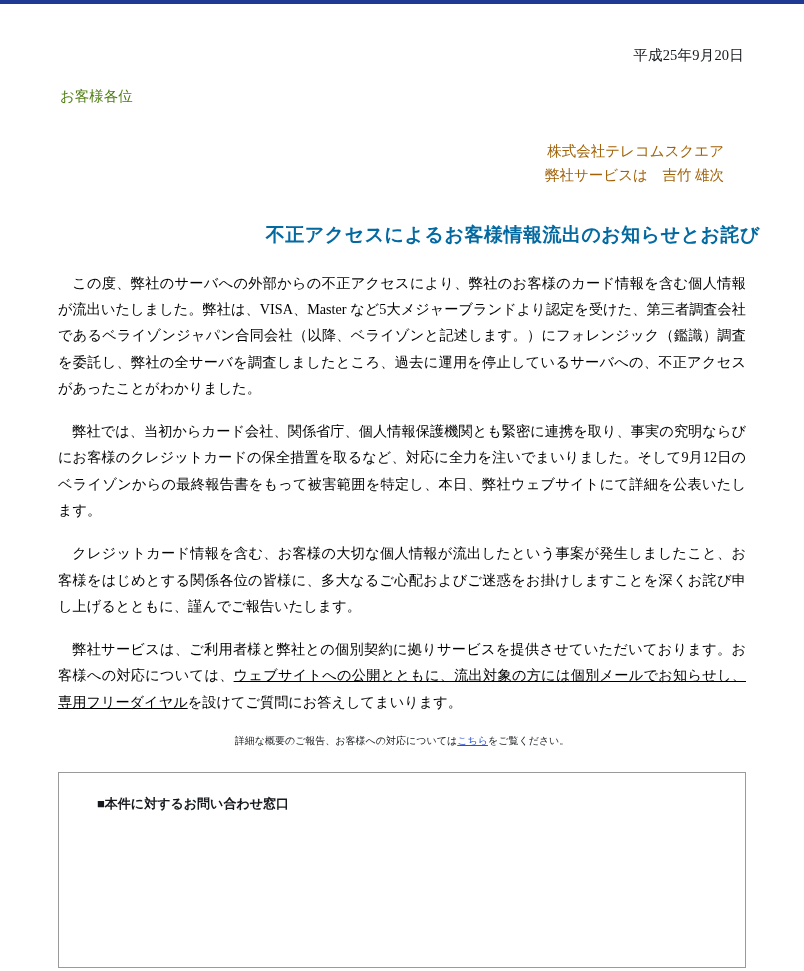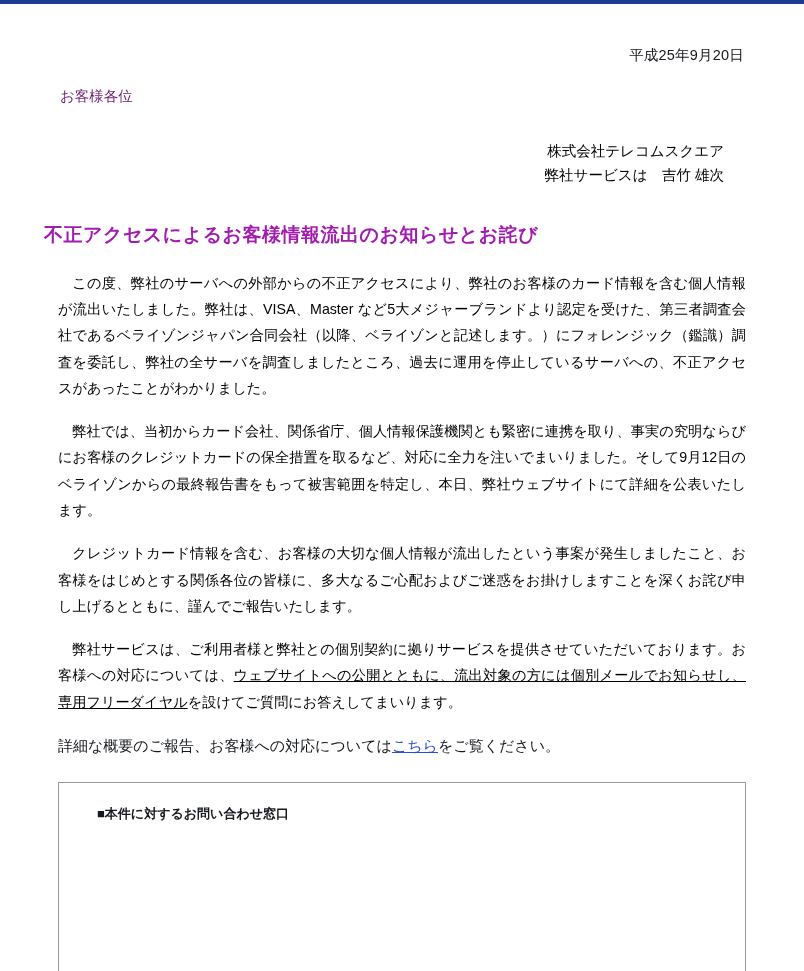--- a/index.html
+++ b/index.html
@@ -13,20 +13,21 @@
     font-family: "Liberation Sans", sans-serif;
     color: #1a1a1a;
     overflow: hidden;
   }
   .page {
     position: relative;
     width: 804px;
     height: 758px;
     box-sizing: border-box;
     background: #ffffff;
+    font-family: Liberation Serif, serif;
   }
   .top-rule {
     position: absolute;
     left: 0;
     top: 0;
     width: 804px;
     height: 4px;
     background: #1f3a93;
   }
   .content {
@@ -42,62 +43,63 @@
     font-size: 14.5px;
     color: #15181c;
     margin-top: 42px;
     padding-right: 16px;
     letter-spacing: 0.2px;
   }
   .addressee {
     font-size: 14.5px;
     margin-top: 22px;
     padding-left: 16px;
-    color: #701a75;
+    color: #4d7c0f;
   }
   .sender {
     margin-top: 34px;
     text-align: right;
     font-size: 14.5px;
-    color: #000000;
+    color: #a16207;
     line-height: 1.65;
     padding-right: 36px;
   }
   .sender div {
     white-space: pre;
   }
   .doc-title {
     margin-top: 34px;
-    text-align: left;
+    text-align: right;
     font-size: 19px;
     font-weight: bold;
-    color: #a21caf;
+    color: #0369a1;
     letter-spacing: 0.5px;
   }
   .body-block {
     margin-top: 22px;
     padding: 0 14px 0 14px;
   }
   p.para {
     margin: 0 0 17px 0;
     font-size: 14.2px;
     line-height: 1.85;
     color: #000000;
     text-align: justify;
     text-justify: inter-ideograph;
     text-indent: 1em;
   }
   .u {
     text-decoration: underline;
   }
   .note-center {
     margin: 4px 0 0 0;
-    font-size: 15px;
+    font-size: 10px;
     line-height: 1.85;
     color: #15181c;
+    text-align: center;
   }
   .link {
     color: #2a4fd6;
     text-decoration: underline;
   }
   .contact-box {
     margin: 22px 14px 0 14px;
     border: 1px solid #9a9a9a;
     box-sizing: border-box;
     padding: 18px 22px 26px 22px;

